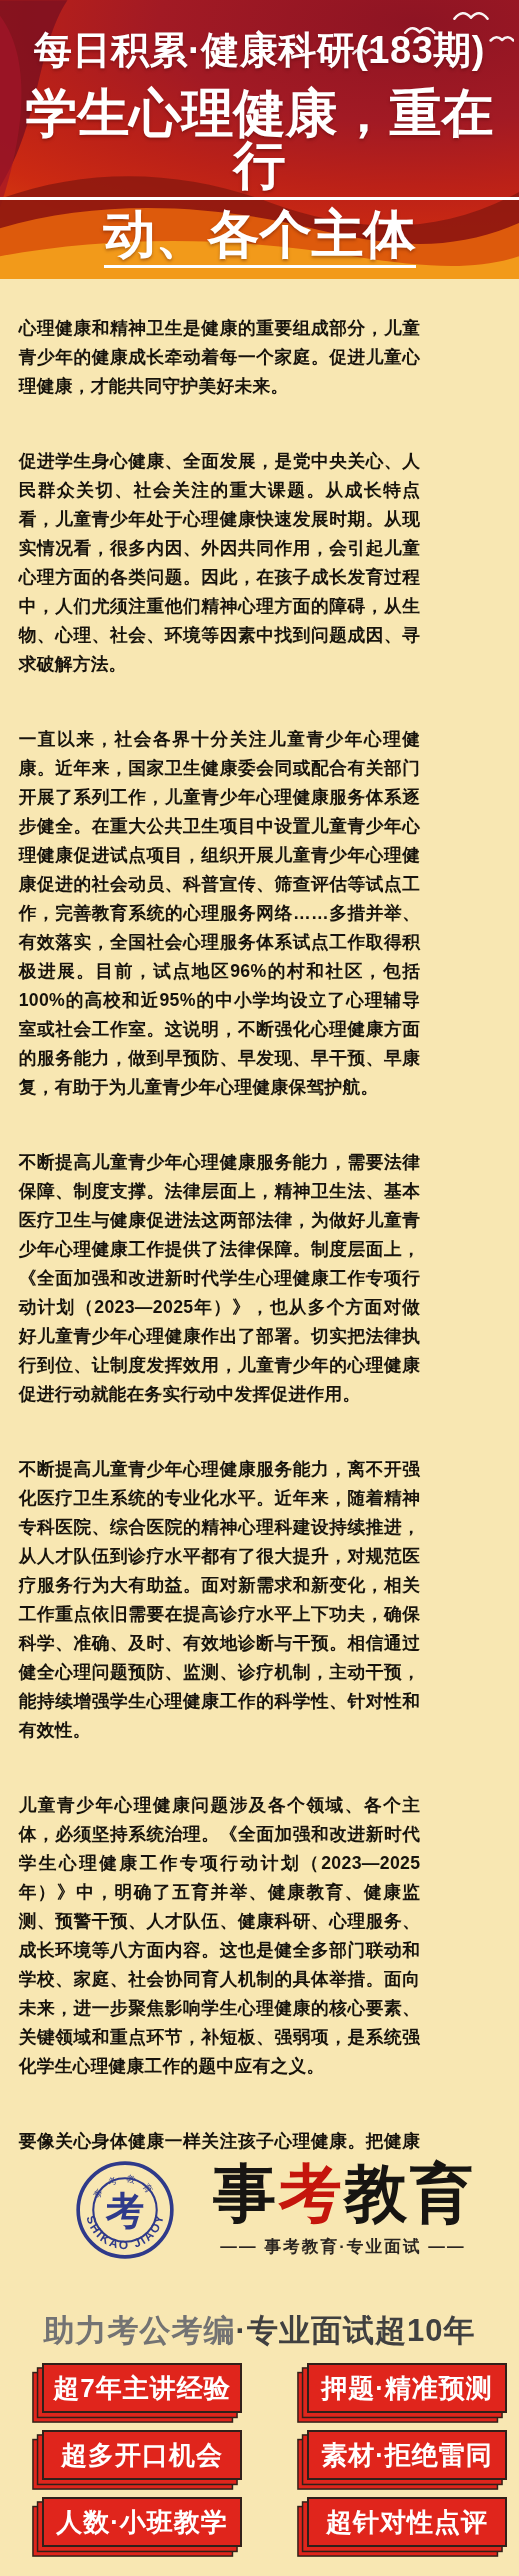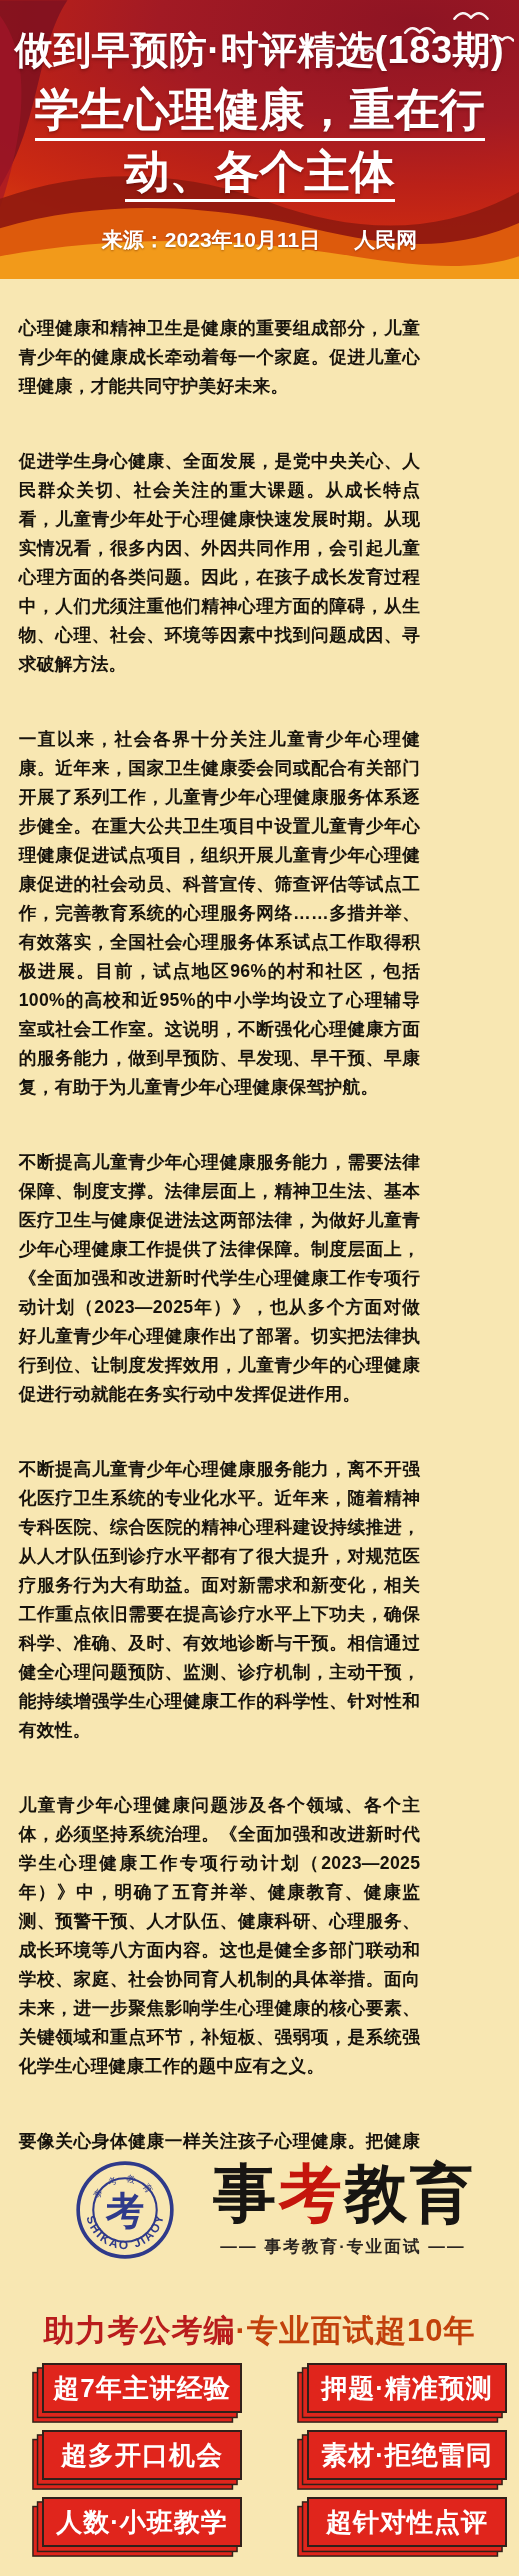--- a/index.html
+++ b/index.html
@@ -9,21 +9,21 @@
   
   .header{position:relative;width:519px;height:279px;overflow:hidden;
     background:radial-gradient(130% 95% at 80% 8%, #8e1423 0%, #a21a24 38%, #bb2118 62%, #cc2a12 82%, #d8400e 100%);}
   .header-art{position:absolute;left:0;top:0;width:100%;height:100%;z-index:1;}
   .waves{position:absolute;left:0;bottom:0;width:519px;height:119px;}
   .ribbon{position:absolute;left:0;top:0;width:83px;height:239px;}
   .doves{position:absolute;right:5.2px;top:4.2px;width:171px;height:73px;}
   .header-content{position:relative;z-index:2;text-align:center;padding-top:25px;color:#ffffff;}
   .series-title{font-size:38px;font-weight:900;letter-spacing:0.5px;white-space:nowrap;
     text-shadow:0 1.6px 3.1px rgba(60,0,0,.35);}
-  .subtitle{margin-top:11.4px;font-size:45px;font-weight:900;line-height:1.0;
+  .subtitle{margin-top:11.4px;font-size:52px;font-weight:900;line-height:1.0;
     text-shadow:0 1.6px 3.1px rgba(60,0,0,.35);}
   .subtitle .sub-line{display:inline-block;border-bottom:3.6px solid #ffffff;padding-bottom:5.2px;margin-bottom:8.3px;}
   .source-line{margin-top:16px;font-size:21px;font-weight:600;color:#ffffff;
     text-shadow:0 1px 2.1px rgba(60,0,0,.4);}
   .source-agency{margin-left:34px;}
 
   
   .article{position:relative;box-sizing:border-box;width:439px;height:1880px;
     padding:35px 18.7px 0 18.7px;overflow:hidden;}
   .article p{margin:0 0 46px 0;font-size:17.7px;line-height:29px;font-weight:600;
@@ -34,22 +34,22 @@
   .brand-row{display:flex;align-items:flex-start;padding-left:74px;}
   .seal{width:102px;height:102px;flex:0 0 auto;}
   .wordmark-wrap{margin-left:32px;width:270px;text-align:center;}
   .wordmark{display:flex;justify-content:space-between;width:260px;margin:0 auto;
     font-family:"DejaVu Serif", serif;font-weight:bold;font-size:63px;line-height:1.1;color:#171512;}
   .wordmark .red-char{color:#c5150c;}
   .brand-tagline{margin-top:7.3px;font-size:16.6px;letter-spacing:2.1px;color:#2a2521;font-weight:600;}
 
   .slogan{position:absolute;left:0;top:2310px;width:519px;text-align:center;
     font-size:31px;font-weight:900;letter-spacing:1px;white-space:nowrap;}
-  .slogan-black{color:#b91c1c;}
-  .slogan-red{color:#c2410c;}
+  .slogan-black{color:#737373;}
+  .slogan-red{color:#404040;}
 
   
   .features{position:absolute;left:0;top:2363px;width:519px;
     display:grid;grid-template-columns:200px 200px;column-gap:65px;row-gap:17px;
     padding-left:42px;box-sizing:border-box;}
   .feature-btn{height:50px;box-sizing:border-box;background:#e0251c;border:2.6px solid #31201a;
     color:#ffffff;font-size:26px;font-weight:900;letter-spacing:1px;
     display:flex;align-items:center;justify-content:center;white-space:nowrap;
     box-shadow:
       -4.7px 4.7px 0 -1px #e0251c,
@@ -76,21 +76,21 @@
           <path d="M285 70 Q296 58 307 69 M307 69 Q318 58 329 70"></path>
         </g>
       </svg>
       <svg class="waves" viewBox="0 0 1000 230" preserveAspectRatio="none">
         <path d="M0 75 C180 10 360 22 520 82 C680 140 840 150 1000 62 L1000 230 L0 230 Z" fill="#8f1a0f" opacity="0.9"></path>
         <path d="M0 132 C200 72 420 88 600 132 C760 170 870 178 1000 122 L1000 230 L0 230 Z" fill="#dd5a0c"></path>
         <path d="M0 186 C240 142 480 152 680 186 C830 210 920 212 1000 186 L1000 230 L0 230 Z" fill="#f29a1a"></path>
       </svg>
     </div>
     <div class="header-content">
-      <div class="series-title">做到早预防·时评精选(183期)</div>
+      <div class="series-title">每日积累·健康科研(183期)</div>
       <div class="subtitle">
         <span class="sub-line">学生心理健康，重在行</span><br>
         <span class="sub-line">动、各个主体</span>
       </div>
       <div class="source-line">
         <span>来源：2023年10月11日</span><span class="source-agency">人民网</span>
       </div>
     </div>
   </div>
 

